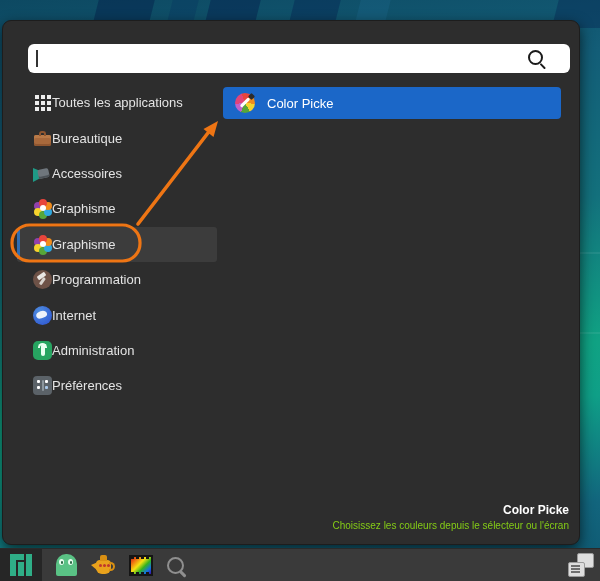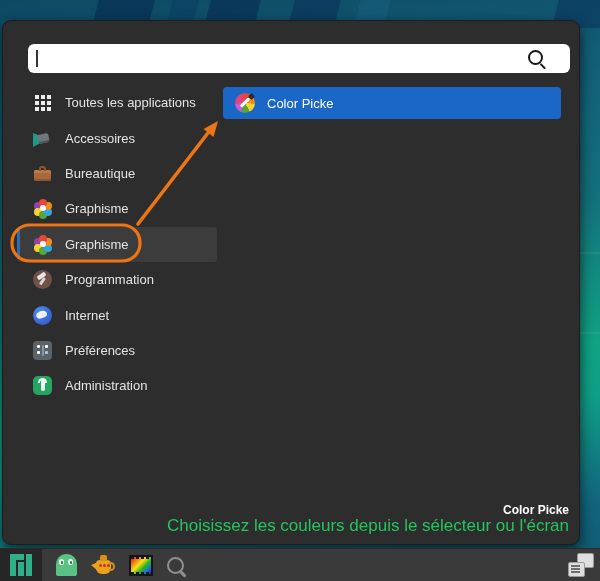--- a/index.html
+++ b/index.html
@@ -31,21 +31,21 @@
     background:#fff;border:none;border-radius:6px;box-sizing:border-box;
     padding:0 30px 0 10px;font-size:14px;color:#222;outline:none;}
   .caret{position:absolute;left:33px;top:29px;width:2px;height:17px;background:#333;}
   .search-glass{position:absolute;right:36px;top:29px;width:11px;height:11px;
     border:2px solid #1a1a1a;border-radius:50%;}
   .search-glass::after{content:"";position:absolute;left:11px;top:11px;width:7px;height:2.4px;
     background:#1a1a1a;border-radius:2px;transform:rotate(45deg);transform-origin:0 0;}
 
   
   .sidebar{position:absolute;left:14px;top:64px;width:200px;}
-  .srow{position:relative;height:35.4px;display:flex;align-items:center;gap:13px;
+  .srow{position:relative;height:35.4px;display:flex;align-items:center;
     padding-left:16px;box-sizing:border-box;color:#e3e3e3;font-size:13px;border-radius:3px;}
   .srow.selected{background:#3c3c3c;}
   .srow.selected::before{content:"";position:absolute;left:0;top:3px;bottom:3px;width:3px;background:#2e6db3;}
   .lbl{white-space:nowrap;}
   .ic{width:19px;height:19px;position:relative;flex:0 0 19px;}
 
   
   .ic-grid::before{content:"";position:absolute;left:2px;top:2px;width:4px;height:4px;background:#ededed;
     box-shadow:6px 0 #ededed,12px 0 #ededed,0 6px #ededed,6px 6px #ededed,12px 6px #ededed,0 12px #ededed,6px 12px #ededed,12px 12px #ededed;}
 
@@ -106,21 +106,21 @@
   .ic-colorpicker{width:20px;height:20px;border-radius:50%;position:relative;flex:0 0 20px;
     background:conic-gradient(from -20deg,#e8453c 0 60deg,#f08c1d 60deg 115deg,#f6d32d 115deg 170deg,#57a639 170deg 225deg,#c061cb 225deg 285deg,#e0447a 285deg 360deg);}
   .ic-colorpicker::before{content:"";position:absolute;left:4px;top:8px;width:12px;height:3px;
     background:#fdfdfd;border-radius:2px;transform:rotate(-45deg);}
   .ic-colorpicker::after{content:"";position:absolute;right:1px;top:1px;width:5px;height:5px;
     background:#2c2c2c;border-radius:1px;transform:rotate(45deg);}
 
   
   .footer{position:absolute;right:10px;bottom:10px;text-align:right;}
   .footer .ftitle{font-size:12px;font-weight:bold;color:#ffffff;line-height:16px;}
-  .footer .fsub{font-size:17px;color:#22c55e;line-height:16px;}
+  .footer .fsub{font-size:10px;color:#84cc16;line-height:16px;}
 
   
   .overlay{position:absolute;inset:0;pointer-events:none;z-index:40;}
 
   
   .taskbar{position:absolute;left:0;bottom:0;width:600px;height:33px;background:#3a3a3a;
     border-top:1px solid #2a2a2a;box-sizing:border-box;display:flex;align-items:center;z-index:30;}
   .mj-btn{width:42px;height:33px;background:#262626;display:flex;align-items:center;justify-content:center;}
   .mj{position:relative;width:22px;height:22px;}
   .mj i{position:absolute;background:#2fae87;}
@@ -183,50 +183,50 @@
   <input class="search" value="" placeholder="" style="">
   <div class="caret"></div>
   <div class="search-glass"></div>
 
   <div class="sidebar">
     <div class="srow">
       <span class="ic ic-grid"></span>
       <span class="lbl">Toutes les applications</span>
     </div>
     <div class="srow">
+      <span class="ic ic-office"></span>
+      <span class="lbl">Bureautique</span>
+    </div>
+    <div class="srow">
       <span class="ic ic-accessories"></span>
       <span class="lbl">Accessoires</span>
-    </div>
-    <div class="srow">
-      <span class="ic ic-office"></span>
-      <span class="lbl">Bureautique</span>
     </div>
     <div class="srow">
       <span class="ic ic-graphics"></span>
       <span class="lbl">Graphisme</span>
     </div>
     <div class="srow selected">
       <span class="ic ic-graphics"></span>
       <span class="lbl">Graphisme</span>
     </div>
     <div class="srow">
       <span class="ic ic-dev"></span>
       <span class="lbl">Programmation</span>
     </div>
     <div class="srow">
       <span class="ic ic-internet"></span>
       <span class="lbl">Internet</span>
     </div>
     <div class="srow">
+      <span class="ic ic-admin"></span>
+      <span class="lbl">Administration</span>
+    </div>
+    <div class="srow">
       <span class="ic ic-prefs"></span>
       <span class="lbl">Préférences</span>
-    </div>
-    <div class="srow">
-      <span class="ic ic-admin"></span>
-      <span class="lbl">Administration</span>
     </div>
   </div>
 
   <div class="result-row">
     <span class="ic-colorpicker"></span>
     <span>Color Picke</span>
   </div>
 
   <div class="footer">
     <div class="ftitle">Color Picke</div>

